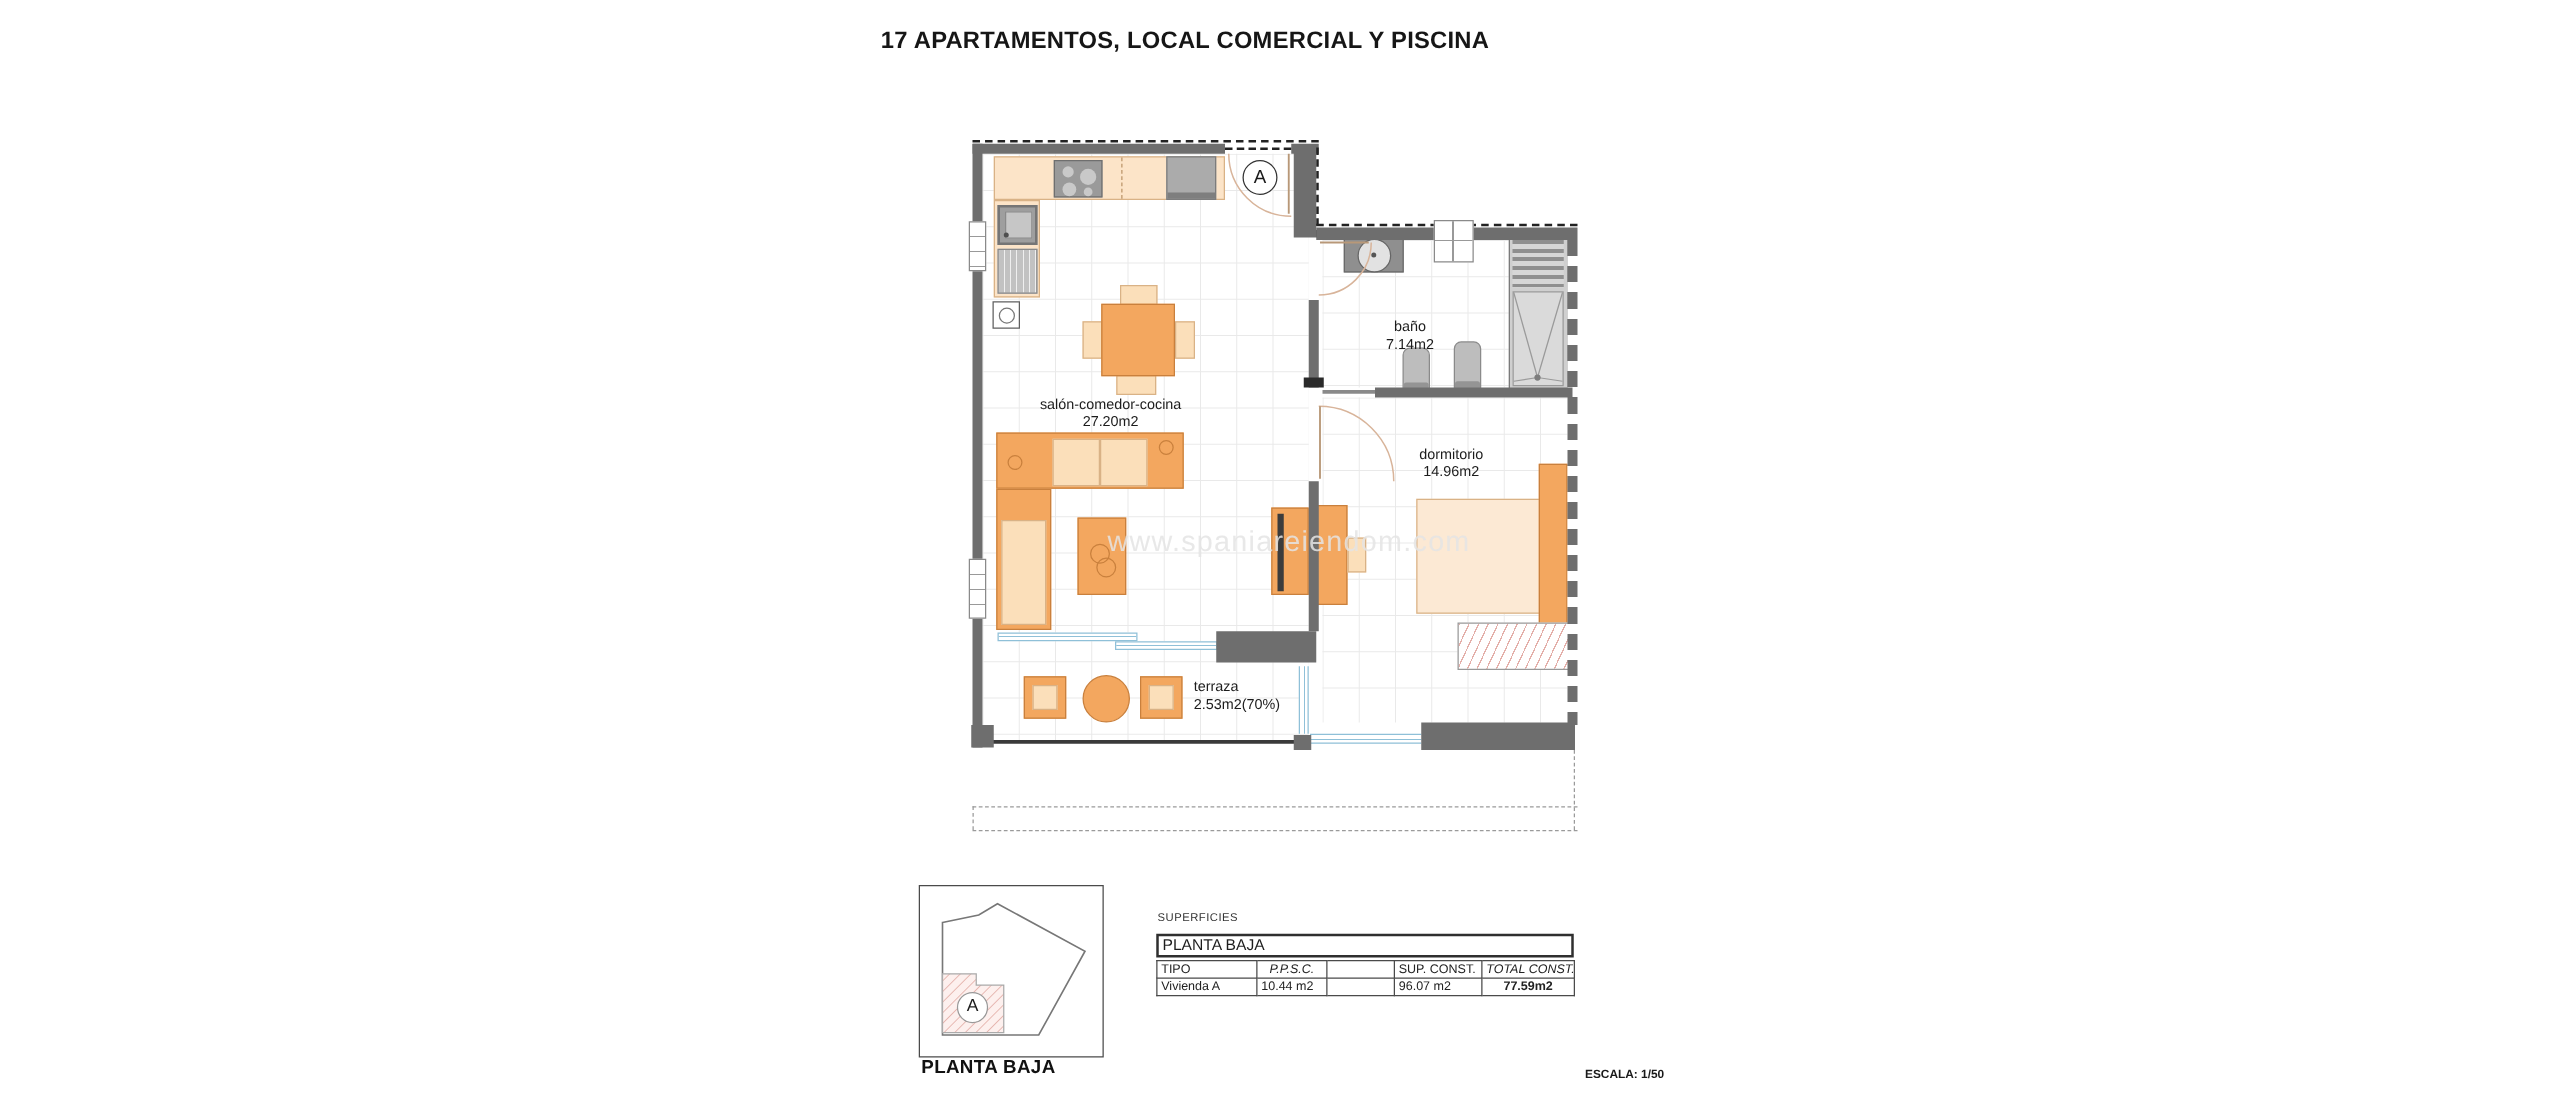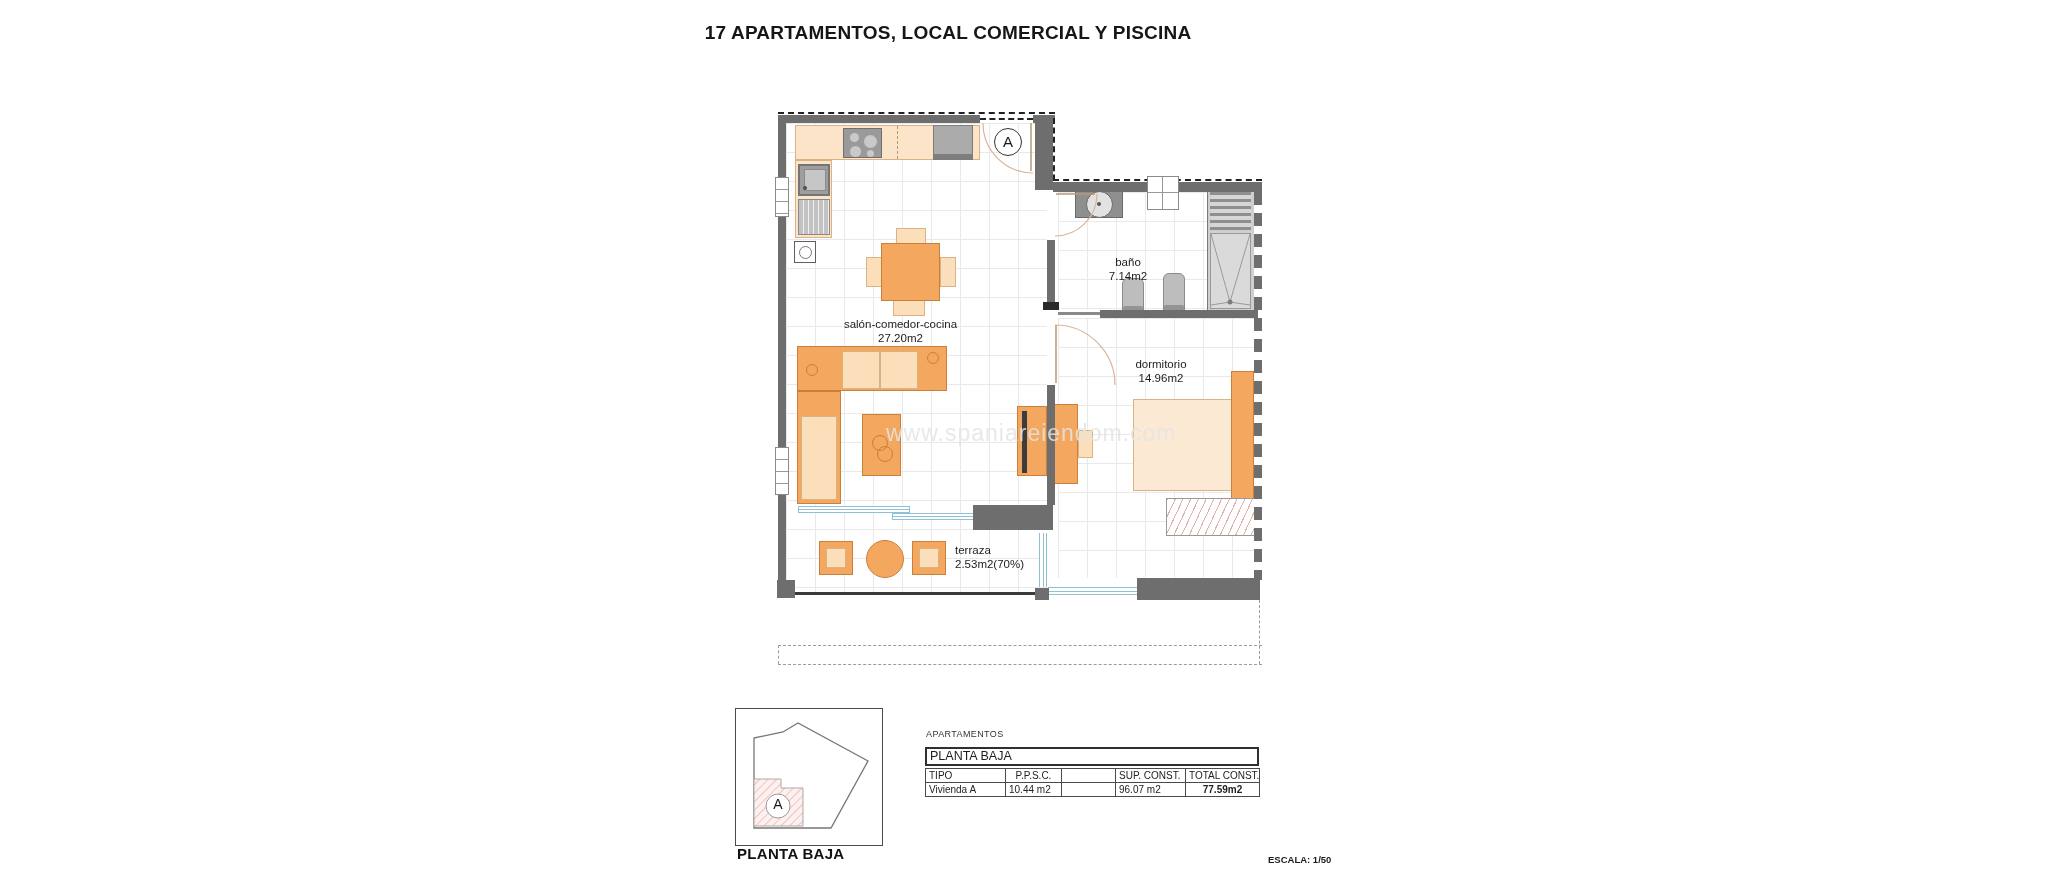--- a/index.html
+++ b/index.html
@@ -36,21 +36,21 @@
     font-size:15px;text-align:center;box-sizing:border-box;}
   
   #legend-box{left:735px;top:708px;width:146px;height:136px;border:1.5px solid #4a4a4a;background:#fff;}
   #legend-caption{left:737px;top:845px;font-size:15px;font-weight:bold;color:#111;letter-spacing:.3px;}
   
   #sup-label{left:926px;top:729px;font-size:9px;color:#333;letter-spacing:.4px;}
   #floor-box{left:925px;top:747px;width:334px;height:19px;border:2px solid #2f2f2f;box-sizing:border-box;
     font-size:12.5px;color:#1d1d1d;line-height:15px;padding-left:3px;background:#fff;}
   #sup-table{left:925px;top:768px;width:334px;border-collapse:collapse;position:absolute;table-layout:fixed;background:#fff;}
   #sup-table td{border:1px solid #4a4a4a;font-size:10px;color:#222;padding:1px 3px;height:11px;white-space:nowrap;overflow:hidden;}
-  #sup-table .c{text-align:center;} #sup-table .r{} #sup-table .b{font-weight:bold;text-align:center;}
+  #sup-table .c{text-align:center;font-style:italic;} #sup-table .r{} #sup-table .b{font-weight:bold;text-align:center;}
   #escala{left:1268px;top:854px;font-size:9.5px;font-weight:bold;color:#1a1a1a;}
   
   #watermark{left:886px;top:420px;font-size:23px;letter-spacing:1px;color:rgba(228,228,228,.85);z-index:60;}
   svg{position:absolute;left:0;top:0;overflow:visible;}
 </style>
 </head>
 <body>
 
 <div class="abs" id="title">17 APARTAMENTOS, LOCAL COMERCIAL Y PISCINA</div>
 
@@ -175,21 +175,21 @@
   <div class="w" style="left:367px;top:470px;width:123px;height:22px;"></div>
   <div class="thindashh" style="left:8px;top:537px;width:484px;height:0;"></div>
   <div class="thindashh" style="left:8px;top:556px;width:484px;height:0;"></div>
   <div class="thindashv" style="left:489px;top:492px;width:0;height:64px;"></div>
   <div class="thindashv" style="left:8px;top:537px;width:0;height:19px;"></div>
 
   <div class="marker" style="left:224px;top:20px;width:28px;height:28px;line-height:25px;">
     <span>A</span>
   </div>
 
-  <div class="lbl" style="left:47px;top:210px;width:167px;">
+  <div class="lbl" style="left:35px;top:210px;width:167px;">
     <div>salón-comedor-cocina</div>
     <div>27.20m2</div>
   </div>
   <div class="lbl" style="left:308px;top:148px;width:100px;">
     <div>baño</div>
     <div>7.14m2</div>
   </div>
   <div class="lbl" style="left:316px;top:250px;width:150px;">
     <div>dormitorio</div>
     <div>14.96m2</div>
@@ -213,21 +213,21 @@
     <polygon points="18,29 47,23 62,14 132,52 95,119 18,119" fill="#ffffff" stroke="#777" stroke-width="1.3"></polygon>
     <polygon points="18,70 45,70 45,79 67,79 67,117 18,117" fill="url(#hatch)" stroke="#aaa" stroke-width="1"></polygon>
     <circle cx="42" cy="97" r="12" fill="#ffffff" stroke="#999" stroke-width="1"></circle>
   </svg>
   <div class="marker" style="position:absolute;left:30px;top:85px;width:24px;height:24px;line-height:21px;border:none;background:transparent;font-size:14px;">
     <span>A</span>
   </div>
 </div>
 <div class="abs" id="legend-caption">PLANTA BAJA</div>
 
-<div class="abs" id="sup-label">APARTAMENTOS</div>
+<div class="abs" id="sup-label">SUPERFICIES</div>
 <div class="abs" id="floor-box">PLANTA BAJA</div>
 <table id="sup-table">
   <colgroup>
     <col style="width:80px">
       <col style="width:56px">
       <col style="width:54px">
       <col style="width:70px">
       <col style="width:74px">
   </colgroup>
   <tbody>

